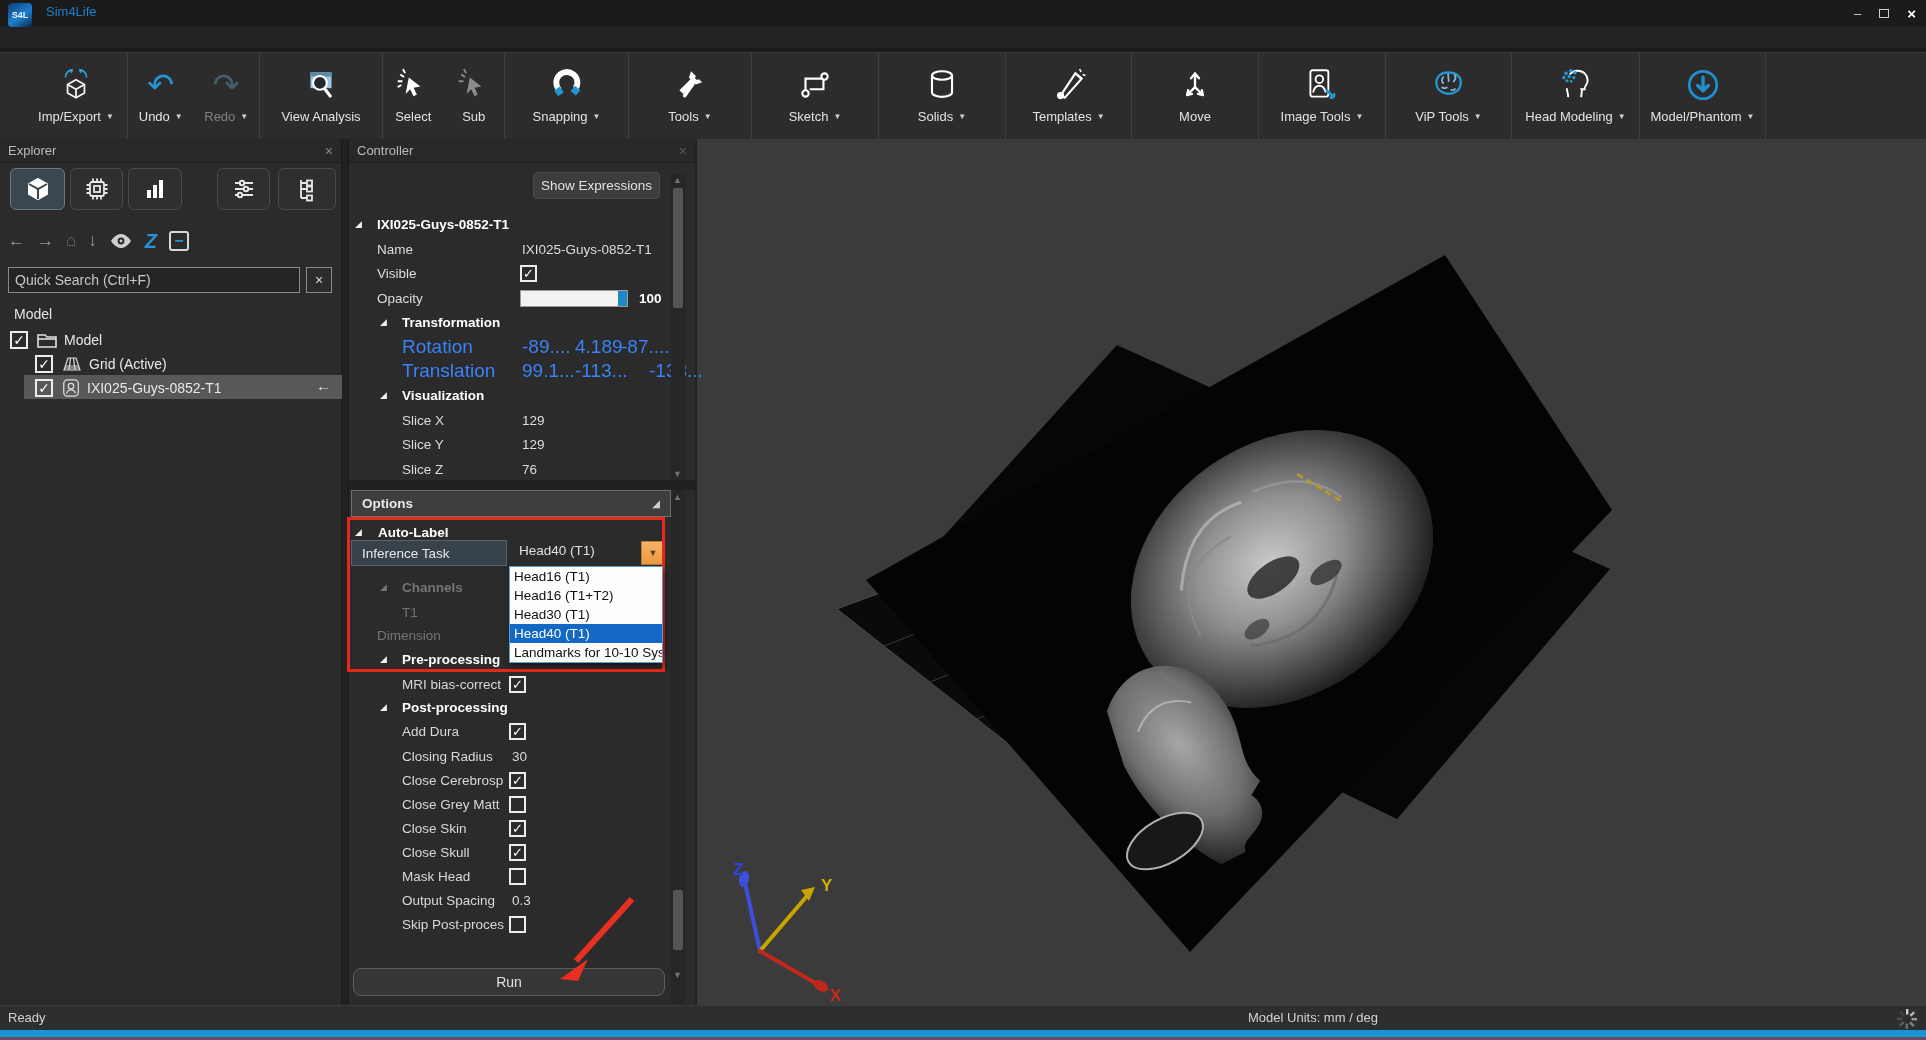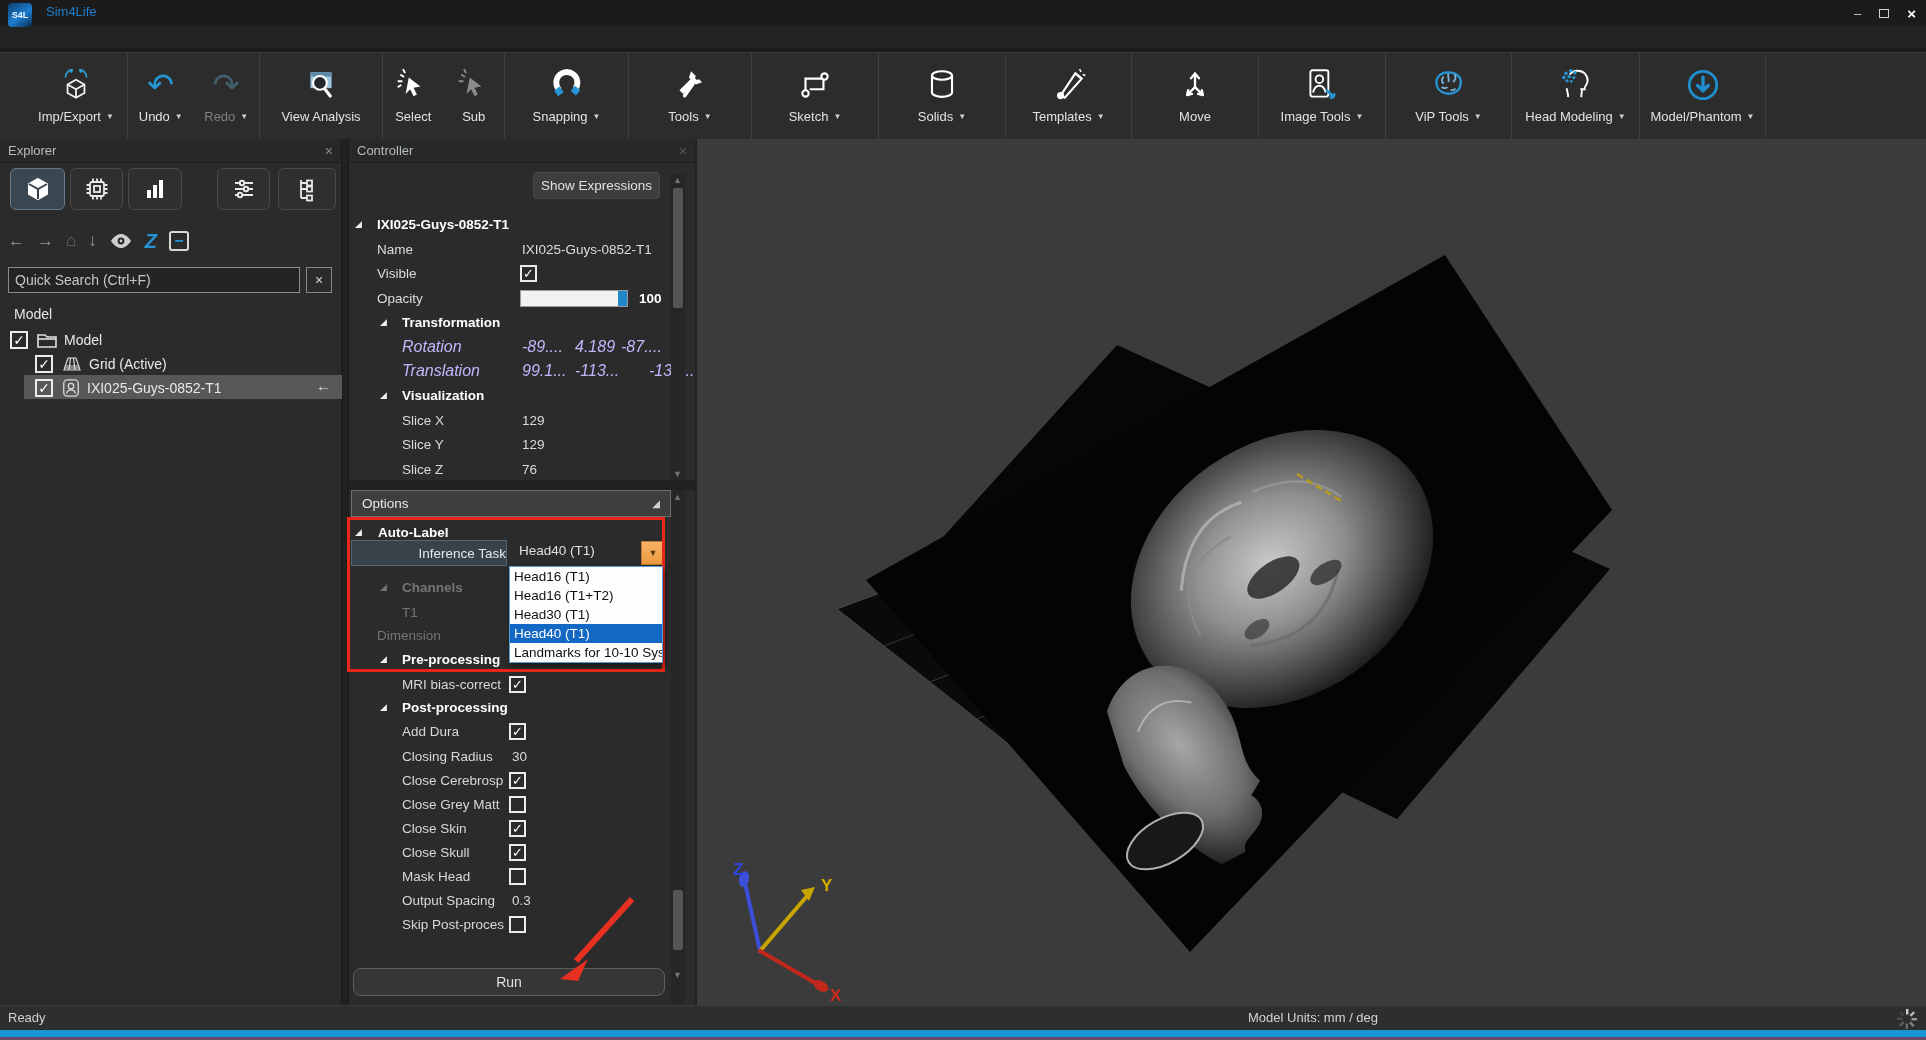--- a/index.html
+++ b/index.html
@@ -59,37 +59,37 @@
   .crow .lbl{position:absolute;left:53px;}
   .crow .val{position:absolute;left:173px;}
   .crow.hdr .lbl{font-weight:bold;color:#fff;}
   .tri{position:absolute;font-size:9px;color:#f0f0f0;}
   .crow .cb2{position:absolute;left:171px;width:17px;height:17px;border:2px solid #ececec;display:flex;align-items:center;justify-content:center;font-size:13px;font-weight:bold;color:#fff;}
   .showexpr{position:absolute;left:184px;top:33px;width:127px;height:27px;background:#3d3d3d;border:1px solid #4a4a4a;border-radius:4px;
             color:#e0e0e0;font-size:13.5px;display:flex;align-items:center;justify-content:center;}
   .slider{position:absolute;left:171px;top:4px;width:108px;height:17px;background:#f2f2f2;border:1px solid #9a9a9a;}
   .slider .knob{position:absolute;right:0;top:0;width:9px;height:100%;background:#1e88c9;}
   .slnum{position:absolute;left:290px;font-weight:bold;color:#fff;}
-  .tripleval span{position:absolute;font-size:16px;color:#c4b5fd;font-style:italic;}
+  .tripleval span{position:absolute;font-size:19px;color:#3b82f6;}
   .vsb{position:absolute;background:#262626;width:14px;}
   .vsb .thumb{position:absolute;left:2px;width:10px;background:#555;border-radius:2px;}
   .vsb .ar{position:absolute;left:2px;color:#6d7377;font-size:9px;}
 
   .optheader{position:absolute;left:2px;top:351px;width:320px;height:27px;background:#3e3e3e;border:1px solid #6e6e6e;
-             display:flex;align-items:center;justify-content:space-between;padding:0 10px;font-size:13.5px;color:#e8e8e8;}
+             display:flex;align-items:center;justify-content:space-between;padding:0 10px;font-size:13.5px;color:#e8e8e8;font-weight:bold;}
   .optheader .corner{font-size:10px;color:#d0d0d0;}
   .orow{position:absolute;left:0;width:318px;height:24px;display:flex;align-items:center;font-size:13.5px;color:#d8d8d8;}
   .orow .olabel{position:absolute;left:53px;white-space:nowrap;}
   .graytxt{color:#757575 !important;}
   .boldtxt{font-weight:bold;color:#ffffff;}
   .cbx{position:absolute;left:160px;width:17px;height:17px;border:2px solid #ececec;display:flex;align-items:center;justify-content:center;font-size:13px;font-weight:bold;color:#fff;}
   .ovalnum{position:absolute;left:163px;}
 
   .inferrow{position:absolute;left:2px;top:401px;width:320px;height:26px;}
-  .inferlbl{position:absolute;left:0;top:0;width:156px;height:26px;background:#37424b;border:1px solid #55646f;display:flex;align-items:center;padding-left:10px;font-size:13.5px;color:#e8e8e8;justify-content:flex-end;}
+  .inferlbl{position:absolute;left:0;top:0;width:156px;height:26px;background:#37424b;border:1px solid #55646f;display:flex;align-items:center;padding-left:10px;font-size:13.5px;color:#e8e8e8;}
   .inferval{position:absolute;left:168px;top:3px;font-size:13.5px;color:#e0e0e0;}
   .ddbtn{position:absolute;left:290px;top:1px;width:24px;height:24px;background:linear-gradient(#f7b267,#ec9a3f);border:1px solid #b97c2e;
          display:flex;align-items:center;justify-content:center;color:#5a3c10;font-size:9px;}
   .dropdown{position:absolute;left:160px;top:427px;width:154px;background:#fdfdfd;border:1px solid #5a9fd4;z-index:40;box-shadow:2px 3px 6px rgba(0,0,0,.5);}
   .ddopt{height:19px;line-height:19px;font-size:13.5px;color:#101010;padding:0 4px;white-space:nowrap;overflow:hidden;}
   .ddopt.sel{background:#1368c4;color:#fff;}
 
   .runbtn{position:absolute;left:4px;top:829px;width:312px;height:28px;background:#363636;border:1px solid #5e5e5e;border-radius:8px;
           display:flex;align-items:center;justify-content:center;font-size:14px;color:#e0e0e0;}
 

